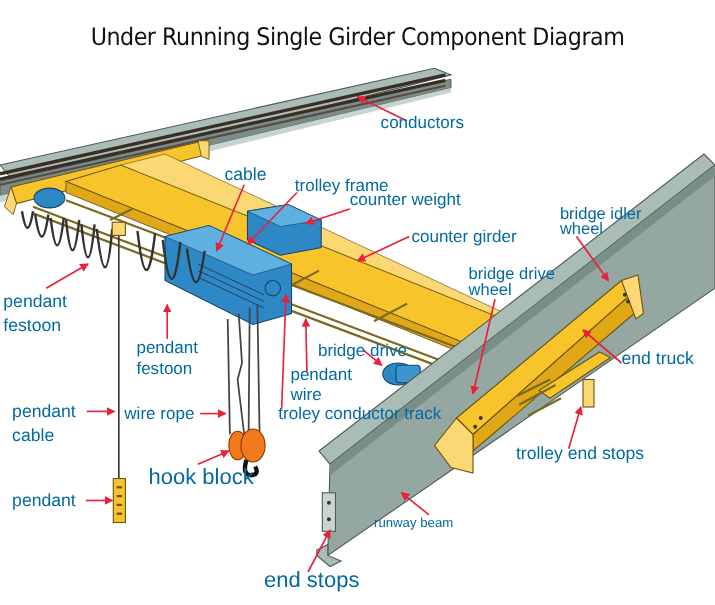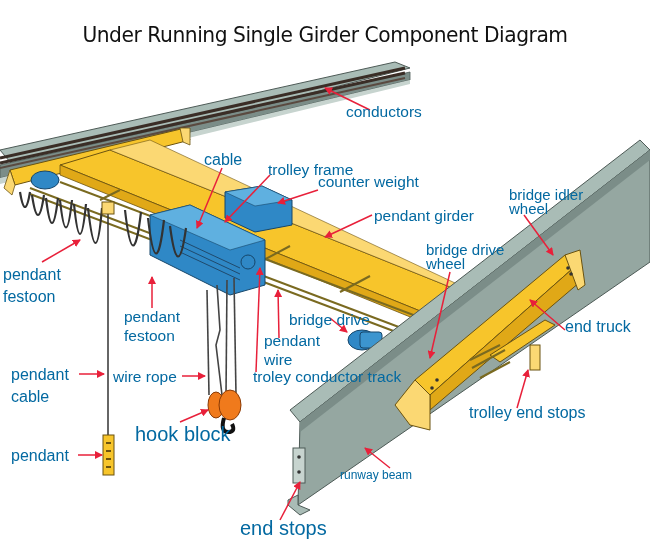--- a/index.html
+++ b/index.html
@@ -173,21 +173,21 @@
     <line x1="517" y1="408" x2="528" y2="370" marker-end="url(#ah)"></line>
     <line x1="390" y1="468" x2="365" y2="448" marker-end="url(#ah)"></line>
     <line x1="280" y1="520" x2="300" y2="482" marker-end="url(#ah)"></line>
   </g>
 </svg>
 
 <div class="lbl" style="left:346px;top:102px">conductors</div>
 <div class="lbl" style="left:204px;top:150px;font-size:16px">cable</div>
 <div class="lbl" style="left:268px;top:160px">trolley frame</div>
 <div class="lbl" style="left:318px;top:172px">counter weight</div>
-<div class="lbl" style="left:374px;top:206px">pendant girder</div>
+<div class="lbl" style="left:374px;top:206px">counter girder</div>
 <div class="lbl sm" style="left:509px;top:188px">
   <div>bridge idler</div>
   <div>wheel</div>
 </div>
 <div class="lbl sm" style="left:426px;top:243px">
   <div>bridge drive</div>
   <div>wheel</div>
 </div>
 <div class="lbl" style="left:3px;top:264px;font-size:16px;line-height:22px">
   <div>pendant</div>

